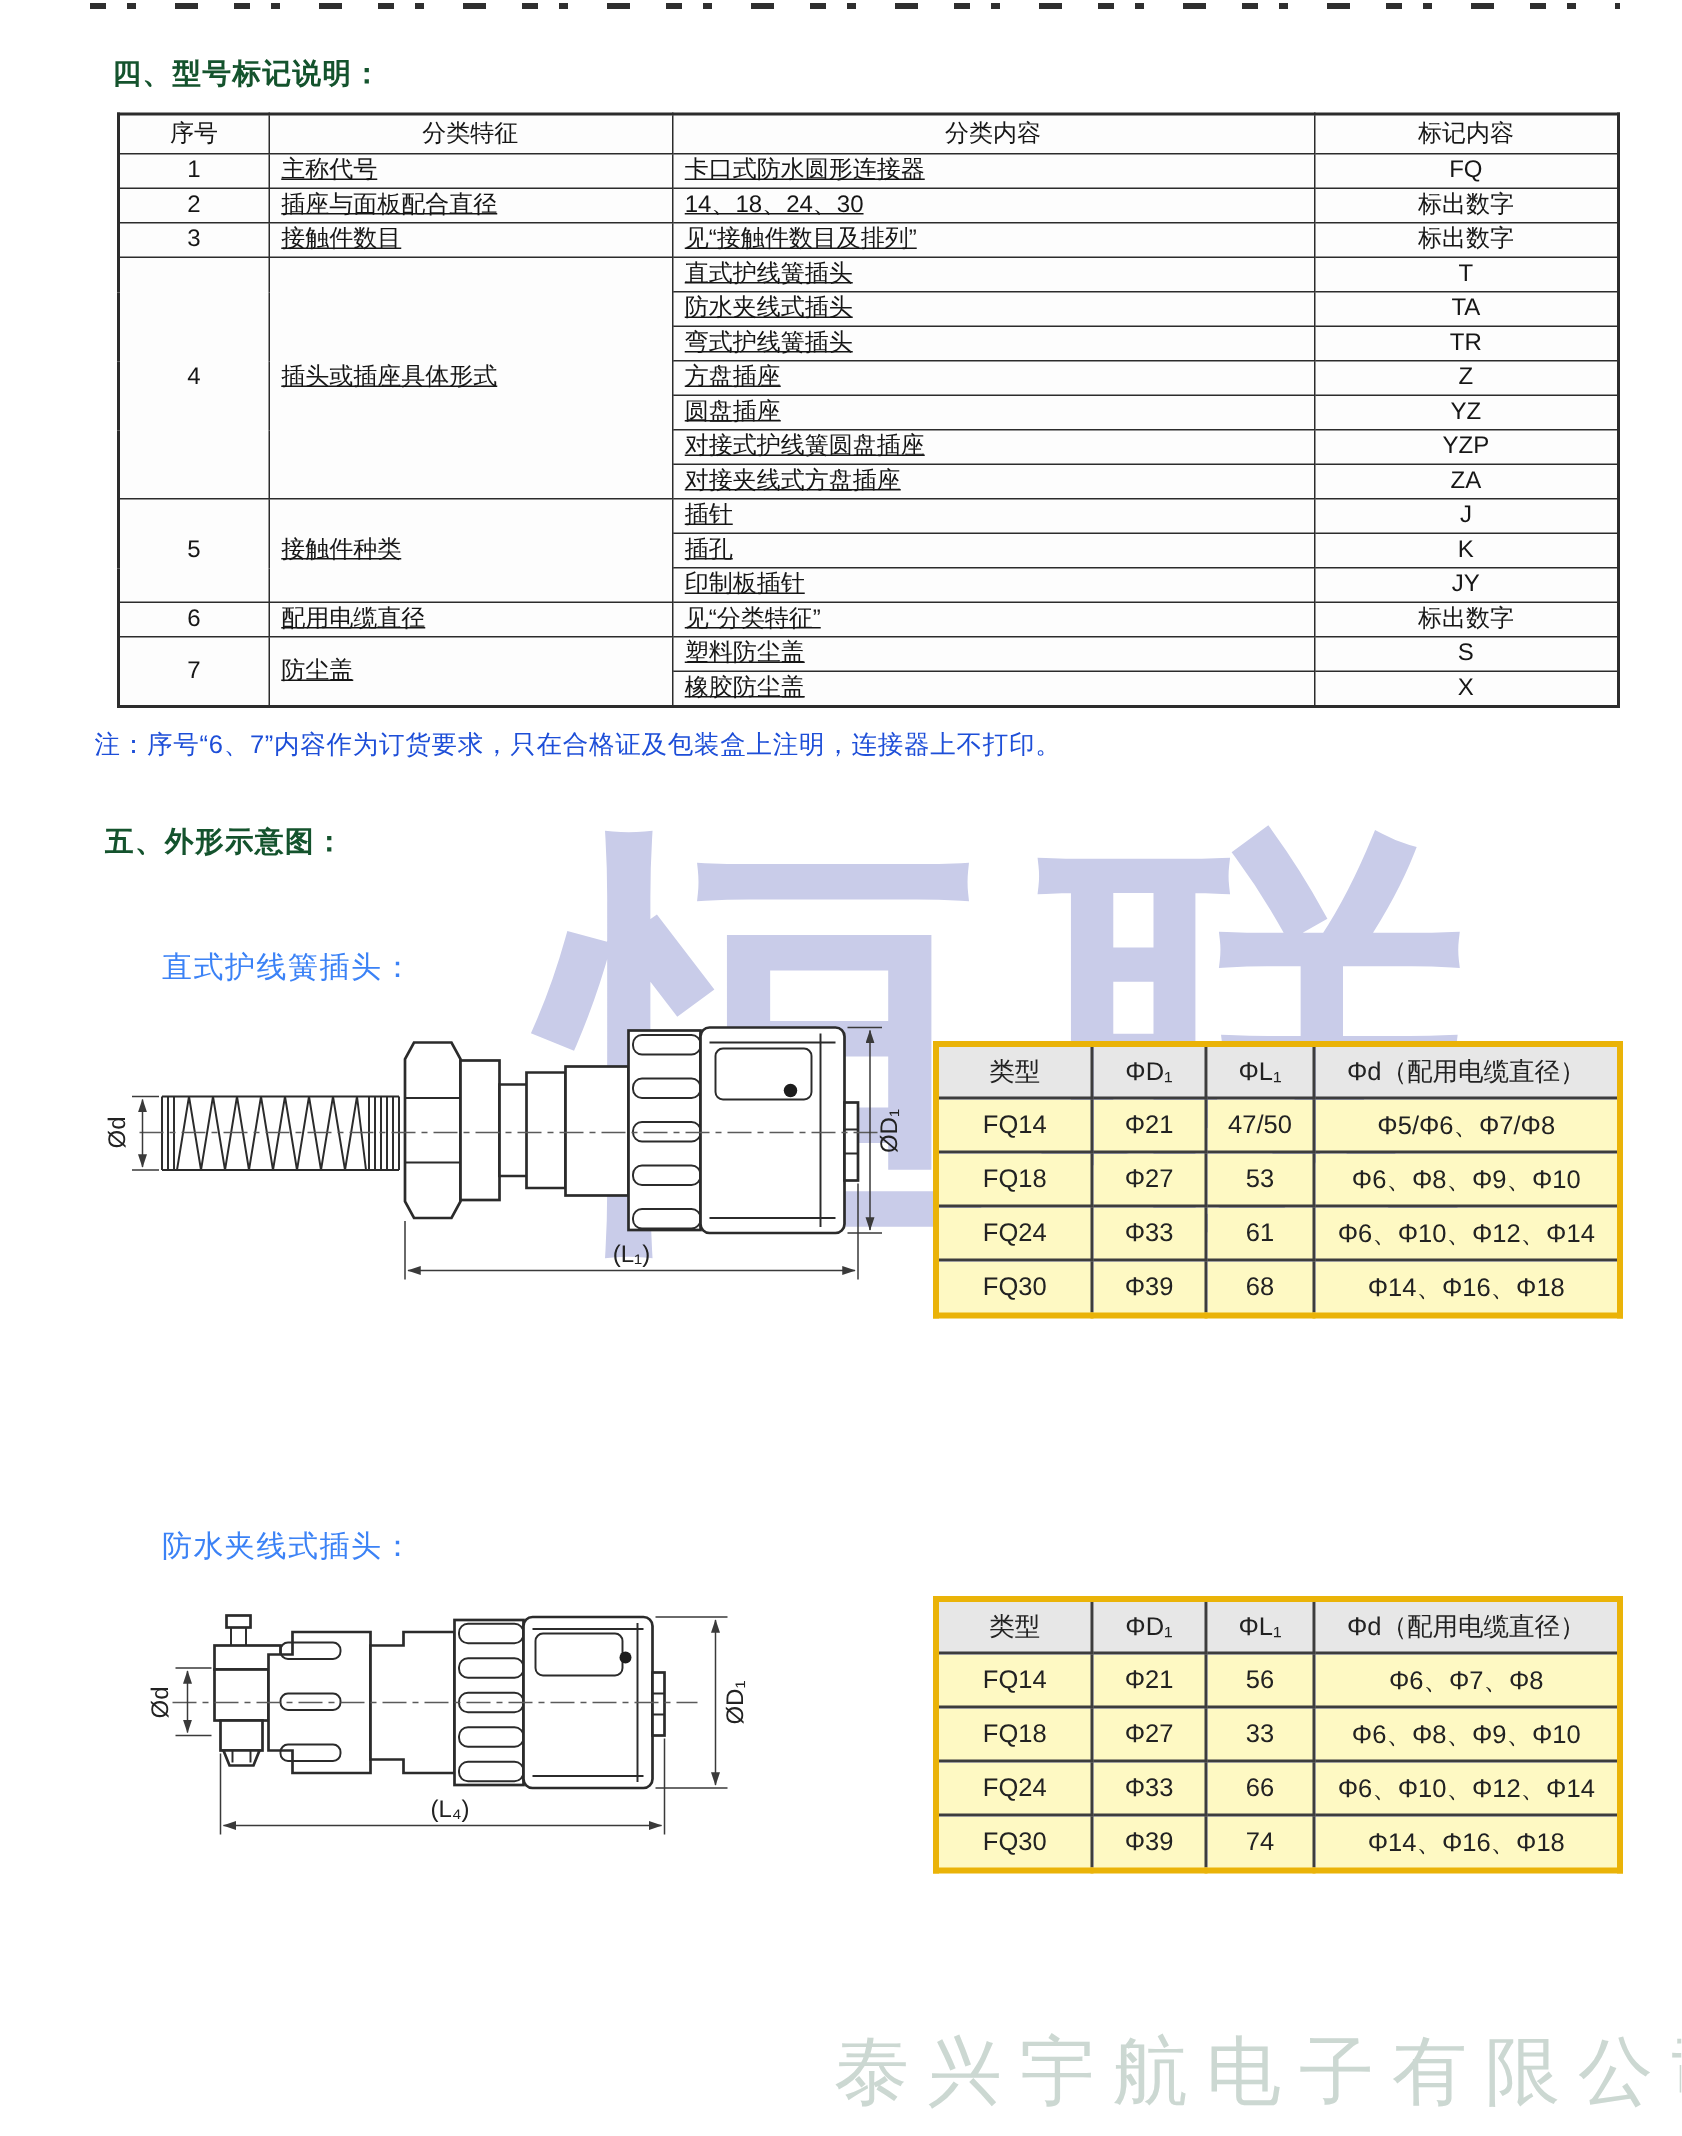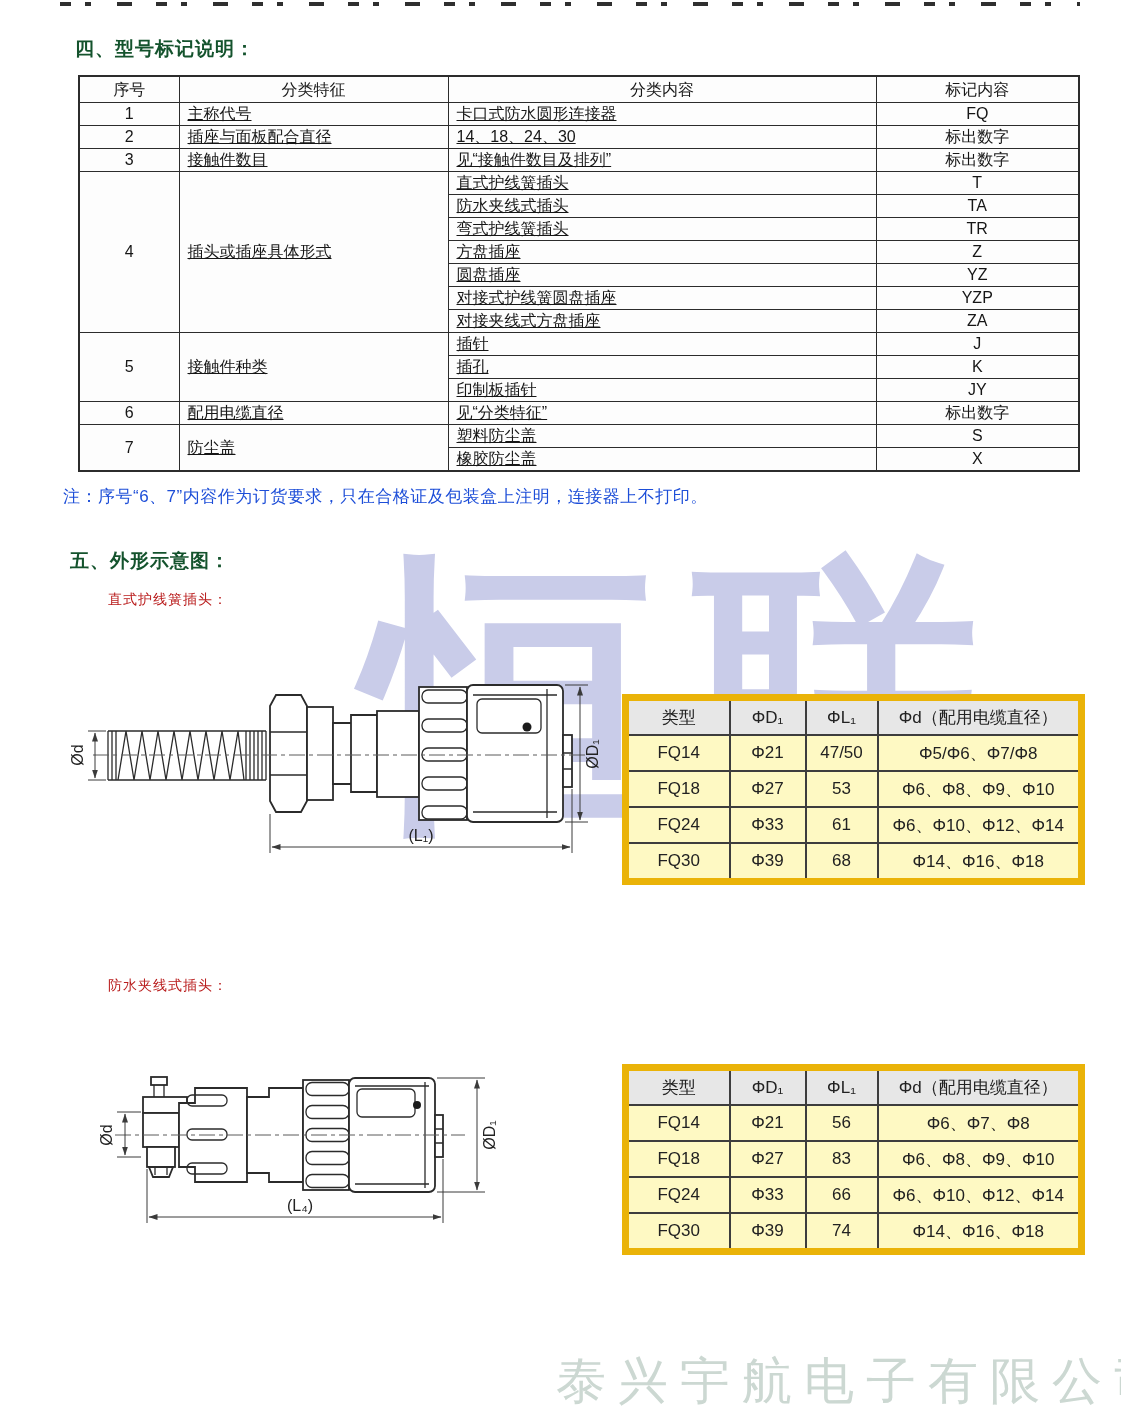--- a/index.html
+++ b/index.html
@@ -7,42 +7,42 @@
         font-family:"Liberation Sans","DejaVu Sans",sans-serif;color:#161616;}
 
   
   .top-frag{position:absolute;left:60px;top:2px;width:1020px;height:4px;
     background:repeating-linear-gradient(90deg,#2f2f2f 0 11px,transparent 11px 25px,#2f2f2f 25px 31px,transparent 31px 57px,#2f2f2f 57px 72px,transparent 72px 96px);}
 
   .heading{position:absolute;font-size:19px;font-weight:600;letter-spacing:1px;color:#14532d;}
   #h4{left:75px;top:36px;}
   #h5{left:70px;top:548px;}
   .note{position:absolute;left:63px;top:475px;font-size:17px;color:#1d4ed8;letter-spacing:0.5px;margin-top:10px;}
-  .sublabel{position:absolute;font-size:14px;color:#b91c1c;letter-spacing:1px;}
+  .sublabel{position:absolute;font-size:20px;color:#3b82f6;letter-spacing:1px;margin-top:40px;}
   #lab-straight{left:108px;top:591px;}
   #lab-clamp{left:108px;top:977px;}
 
   
   .watermark{position:absolute;left:368px;top:548px;font-size:292px;line-height:1;
     font-weight:700;letter-spacing:34px;color:#c9cce9;z-index:0;white-space:nowrap;}
   .footer{position:absolute;left:556px;top:1348px;font-size:50px;letter-spacing:12px;
     color:#ccd8d2;font-family:"DejaVu Serif","Liberation Serif",serif;z-index:1;white-space:nowrap;}
 
   
   .mtable{position:absolute;left:78px;top:75px;width:1000px;z-index:1;
     border-collapse:collapse;table-layout:fixed;background:#fdfdfd;}
   .mtable td{border:1px solid #2c2c2c;height:22px;font-size:16px;line-height:20px;
     text-align:center;padding:0 14px;white-space:nowrap;overflow:hidden;}
   .mtable{border:2px solid #2c2c2c;}
   .mtable td.l{text-align:left;padding-left:8px;text-decoration:underline;}
   .mtable tr.hd td{height:25px;}
 
   
   .stable{position:absolute;z-index:1;width:456px;border-collapse:collapse;table-layout:fixed;
-    border:7px solid #eab308;}
+    border:4px solid #eab308;}
   .stable td{border:2px solid #3d3d3d;height:32px;text-align:center;font-size:17px;
     color:#222;background:#fef9c3;white-space:nowrap;overflow:hidden;}
   .stable tr.hd td{background:#e7e7e7;height:31px;}
   #spec1{left:622px;top:694px;}
   #spec2{left:622px;top:1064px;}
 
   svg{position:absolute;z-index:1;overflow:visible;}
   #draw1{left:75px;top:635px;}
   #draw2{left:95px;top:1055px;}
   .oline{fill:#ffffff;stroke:#2b2b2b;stroke-width:1.8;}
@@ -343,21 +343,21 @@
     </tr>
     <tr>
       <td>FQ14</td>
       <td>Φ21</td>
       <td>56</td>
       <td>Φ6、Φ7、Φ8</td>
     </tr>
     <tr>
       <td>FQ18</td>
       <td>Φ27</td>
-      <td>83</td>
+      <td>33</td>
       <td>Φ6、Φ8、Φ9、Φ10</td>
     </tr>
     <tr>
       <td>FQ24</td>
       <td>Φ33</td>
       <td>66</td>
       <td>Φ6、Φ10、Φ12、Φ14</td>
     </tr>
     <tr>
       <td>FQ30</td>

